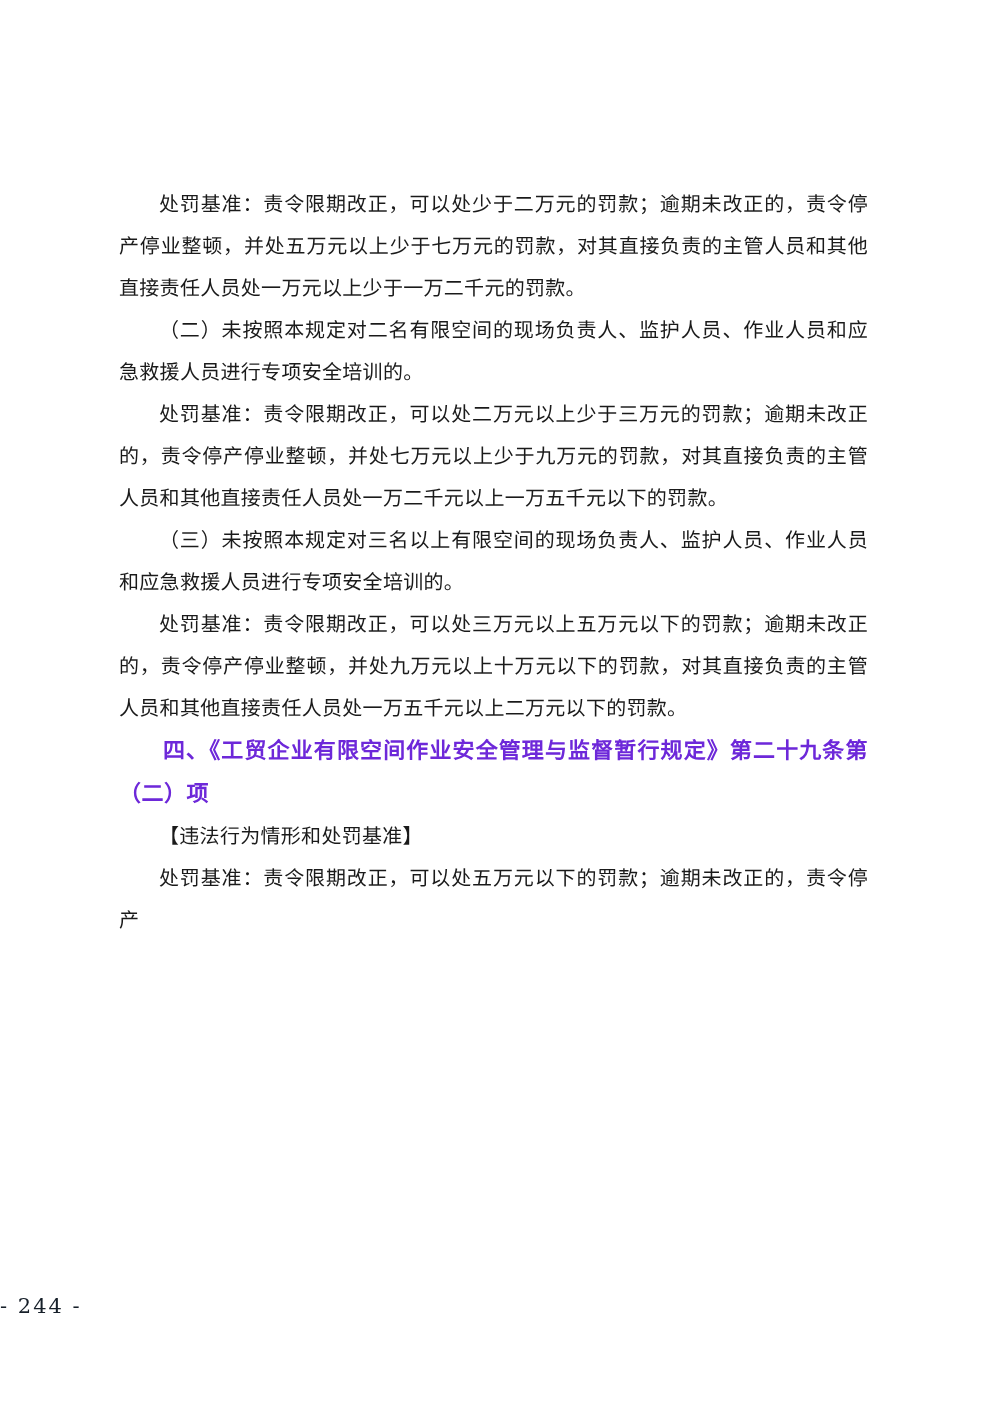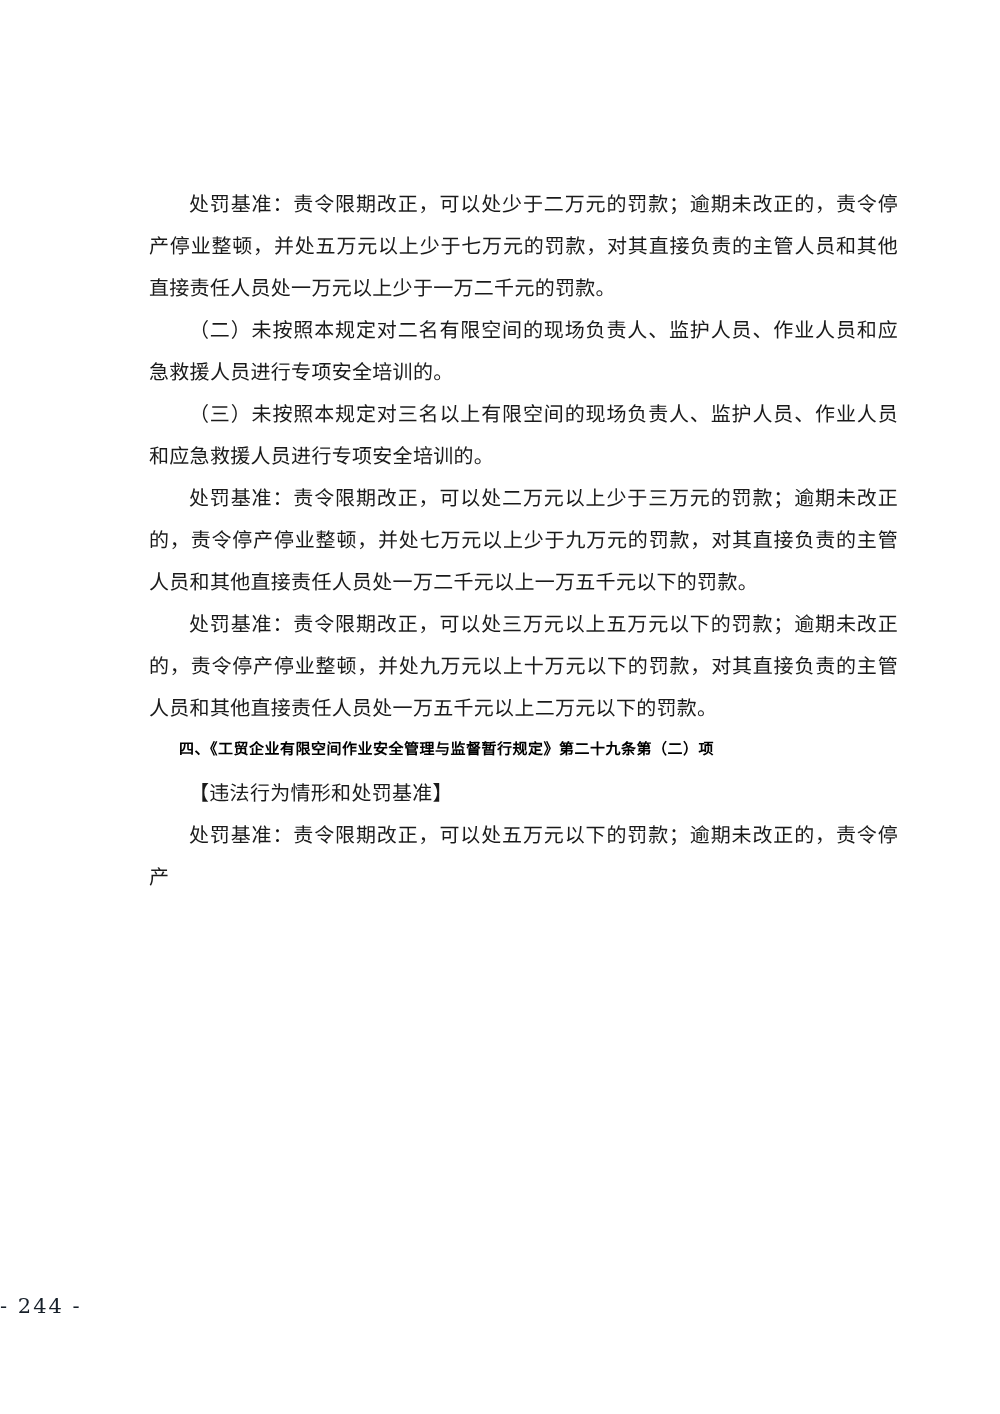--- a/index.html
+++ b/index.html
@@ -16,47 +16,47 @@
     height: 1414px;
     margin: 0 auto;
     background: #ffffff;
     overflow: hidden;
     font-family: "DejaVu Sans", sans-serif;
   }
 
   
   .content {
     position: absolute;
-    left: 149px;
+    left: 119px;
     top: 183px;
     width: 749px;
     color: #000000;
   }
 
   .content p {
     font-size: 20px;
     line-height: 42px;
     text-align: justify;
     text-justify: inter-ideograph;
     text-indent: 2em;
     letter-spacing: 0.3px;
     color: #1a1a1a;
   }
 
   
   .content h2.heading {
-    font-family: Liberation Mono, monospace;
+    font-family: Liberation Sans, sans-serif;
     font-weight: 700;
-    font-size: 15px;
+    font-size: 22px;
     line-height: 43px;
     text-align: justify;
     text-justify: inter-ideograph;
     text-indent: 2em;
     letter-spacing: 0.5px;
-    color: #000000;
+    color: #6d28d9;
   }
 
   
   .footer {
     position: absolute;
     left: 0;
     top: 1292px;
     width: 100%;
     text-align: left;
     font-family: "DejaVu Serif", serif;
@@ -69,23 +69,23 @@
 </head>
 <body>
 
 <div class="page">
 
   <div class="content">
     <p>处罚基准：责令限期改正，可以处少于二万元的罚款；逾期未改正的，责令停产停业整顿，并处五万元以上少于七万元的罚款，对其直接负责的主管人员和其他直接责任人员处一万元以上少于一万二千元的罚款。</p>
 
     <p>（二）未按照本规定对二名有限空间的现场负责人、监护人员、作业人员和应急救援人员进行专项安全培训的。</p>
 
+    <p>处罚基准：责令限期改正，可以处二万元以上少于三万元的罚款；逾期未改正的，责令停产停业整顿，并处七万元以上少于九万元的罚款，对其直接负责的主管人员和其他直接责任人员处一万二千元以上一万五千元以下的罚款。</p>
+
     <p>（三）未按照本规定对三名以上有限空间的现场负责人、监护人员、作业人员和应急救援人员进行专项安全培训的。</p>
-
-    <p>处罚基准：责令限期改正，可以处二万元以上少于三万元的罚款；逾期未改正的，责令停产停业整顿，并处七万元以上少于九万元的罚款，对其直接负责的主管人员和其他直接责任人员处一万二千元以上一万五千元以下的罚款。</p>
 
     <p>处罚基准：责令限期改正，可以处三万元以上五万元以下的罚款；逾期未改正的，责令停产停业整顿，并处九万元以上十万元以下的罚款，对其直接负责的主管人员和其他直接责任人员处一万五千元以上二万元以下的罚款。</p>
 
     <h2 class="heading">四、《工贸企业有限空间作业安全管理与监督暂行规定》第二十九条第（二）项</h2>
 
 
     <p>【违法行为情形和处罚基准】</p>
 
 
     <p>处罚基准：责令限期改正，可以处五万元以下的罚款；逾期未改正的，责令停产</p>

